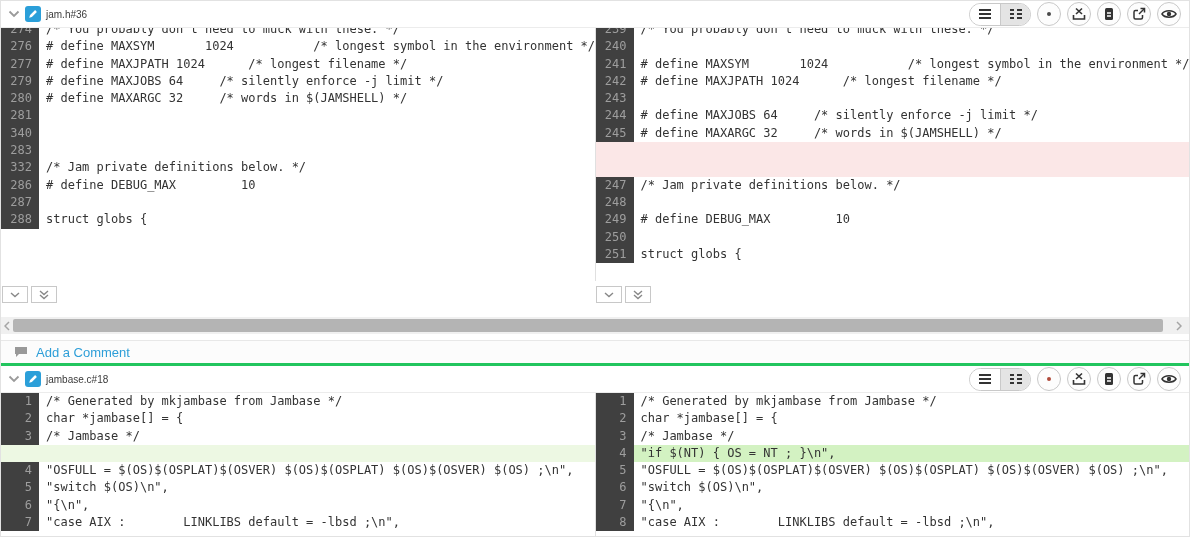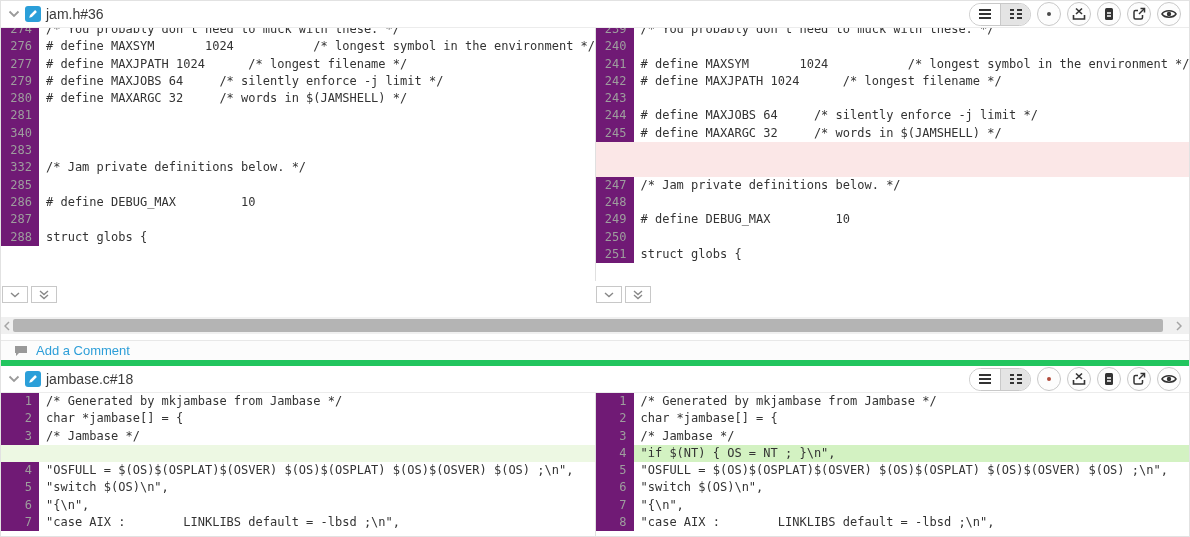--- a/index.html
+++ b/index.html
@@ -10,21 +10,21 @@
     font-family:"Liberation Sans", sans-serif;
   }
   
   .file-header {
     height:27px; display:flex; align-items:center;
     padding:0 8px 0 7px; background:#fff; border-bottom:1px solid #ececec;
     position:relative; z-index:2;
   }
   .collapse-caret { width:12px; height:8px; margin-right:5px; cursor:pointer; }
   .edit-badge { width:16px; height:16px; margin-right:5px; }
-  .file-title { font-size:14px; color:#3a3a3a; }
+  .file-title { font-size:10px; color:#3a3a3a; }
   .toolbar { margin-left:auto; display:flex; align-items:center; gap:6px; }
   .btn-group {
     display:flex; border:1px solid #c9c9c9; border-radius:12px; overflow:hidden;
     height:23px; background:#fff;
   }
   .btn-group .seg {
     width:30px; display:flex; align-items:center; justify-content:center;
     background:#fff; cursor:pointer;
   }
   .btn-group .seg.active { background:#e4e4e4; border-left:1px solid #c9c9c9; }
@@ -40,21 +40,21 @@
   .diff-wrap.f2 { height:144px; }
   .pane { flex:1 1 0; overflow:hidden; }
   .pane.left { border-right:1px solid #e0e0e0; }
   .diff-wrap.f1 .pane-inner { margin-top:-7px; }
   .code-row {
     display:flex; height:17.3px; line-height:17.3px; white-space:pre;
     font-family:"DejaVu Sans Mono", monospace; font-size:12px; color:#333;
   }
   .gutter {
     flex:0 0 38px; text-align:right; padding-right:7px;
-    background:#701a75; color:#9e9e9e;
+    background:#404040; color:#9e9e9e;
   }
   .code { flex:1 1 auto; padding-left:7px; overflow:hidden; }
   .code-row.del  .code { background:#f8c9c9;margin-top:48px; }
   .code-row.add  .code { background:#d3f2c2; }
   .code-row.phdel { background:#fbe7e7; }
   .code-row.phdel .gutter { background:transparent; }
   .code-row.phadd { background:#edf8e3; }
   .code-row.phadd .gutter { background:transparent; }
   
   .expand-bar { display:flex; margin-top:5px; height:18px; }
@@ -67,21 +67,21 @@
   .h-scroll { margin:13px 0 6px; height:17px; background:#f0f0f0; position:relative; }
   .h-arrow { position:absolute; top:0; width:12px; height:17px; display:flex;
     align-items:center; justify-content:center; cursor:pointer; }
   .h-arrow.left { left:0; } .h-arrow.right { right:4px; }
   .h-thumb {
     position:absolute; left:12px; right:26px; top:2px; height:13px;
     background:#b4b4b4; border-radius:2px; cursor:pointer;
   }
   
   .comment-bar {
-    height:26px; border-top:1px solid #e8e8e8; border-bottom:6px solid #22c55e;
+    height:26px; border-top:1px solid #e8e8e8; border-bottom:3px solid #22c55e;
     background:#fcfcfc; display:flex; align-items:center; padding-left:13px;
   }
   .bubble { width:14px; height:12px; margin-right:8px; }
   .comment-link { font-size:13px; color:#2d9ed8; cursor:pointer; text-decoration:none; }
 </style>
 </head>
 <body>
 
 <div class="page">
 
@@ -144,21 +144,20 @@
           <div class="pane-inner">
             <div class="code-row"><span class="gutter">274</span><span class="code">/* You probably don't need to muck with these. */</span></div>
             <div class="code-row"><span class="gutter">276</span><span class="code"># define MAXSYM       1024           /* longest symbol in the environment */</span></div>
             <div class="code-row"><span class="gutter">277</span><span class="code"># define MAXJPATH 1024      /* longest filename */</span></div>
             <div class="code-row"><span class="gutter">279</span><span class="code"># define MAXJOBS 64     /* silently enforce -j limit */</span></div>
             <div class="code-row"><span class="gutter">280</span><span class="code"># define MAXARGC 32     /* words in $(JAMSHELL) */</span></div>
             <div class="code-row"><span class="gutter">281</span><span class="code"></span></div>
             <div class="code-row del"><span class="gutter">340</span><span class="code"># define CMDBUF 10240      /* size of command blocks */</span></div>
             <div class="code-row del"><span class="gutter">283</span><span class="code"></span></div>
             <div class="code-row"><span class="gutter">332</span><span class="code">/* Jam private definitions below. */</span></div>
-            <div class="code-row"><span class="gutter">285</span><span class="code"></span></div>
             <div class="code-row"><span class="gutter">286</span><span class="code"># define DEBUG_MAX         10</span></div>
             <div class="code-row"><span class="gutter">287</span><span class="code"></span></div>
             <div class="code-row"><span class="gutter">288</span><span class="code">struct globs {</span></div>
           </div>
         </div>
       <div class="pane right">
           <div class="pane-inner">
             <div class="code-row"><span class="gutter">239</span><span class="code">/* You probably don't need to muck with these. */</span></div>
             <div class="code-row"><span class="gutter">240</span><span class="code"></span></div>
             <div class="code-row"><span class="gutter">241</span><span class="code"># define MAXSYM       1024           /* longest symbol in the environment */</span></div>

